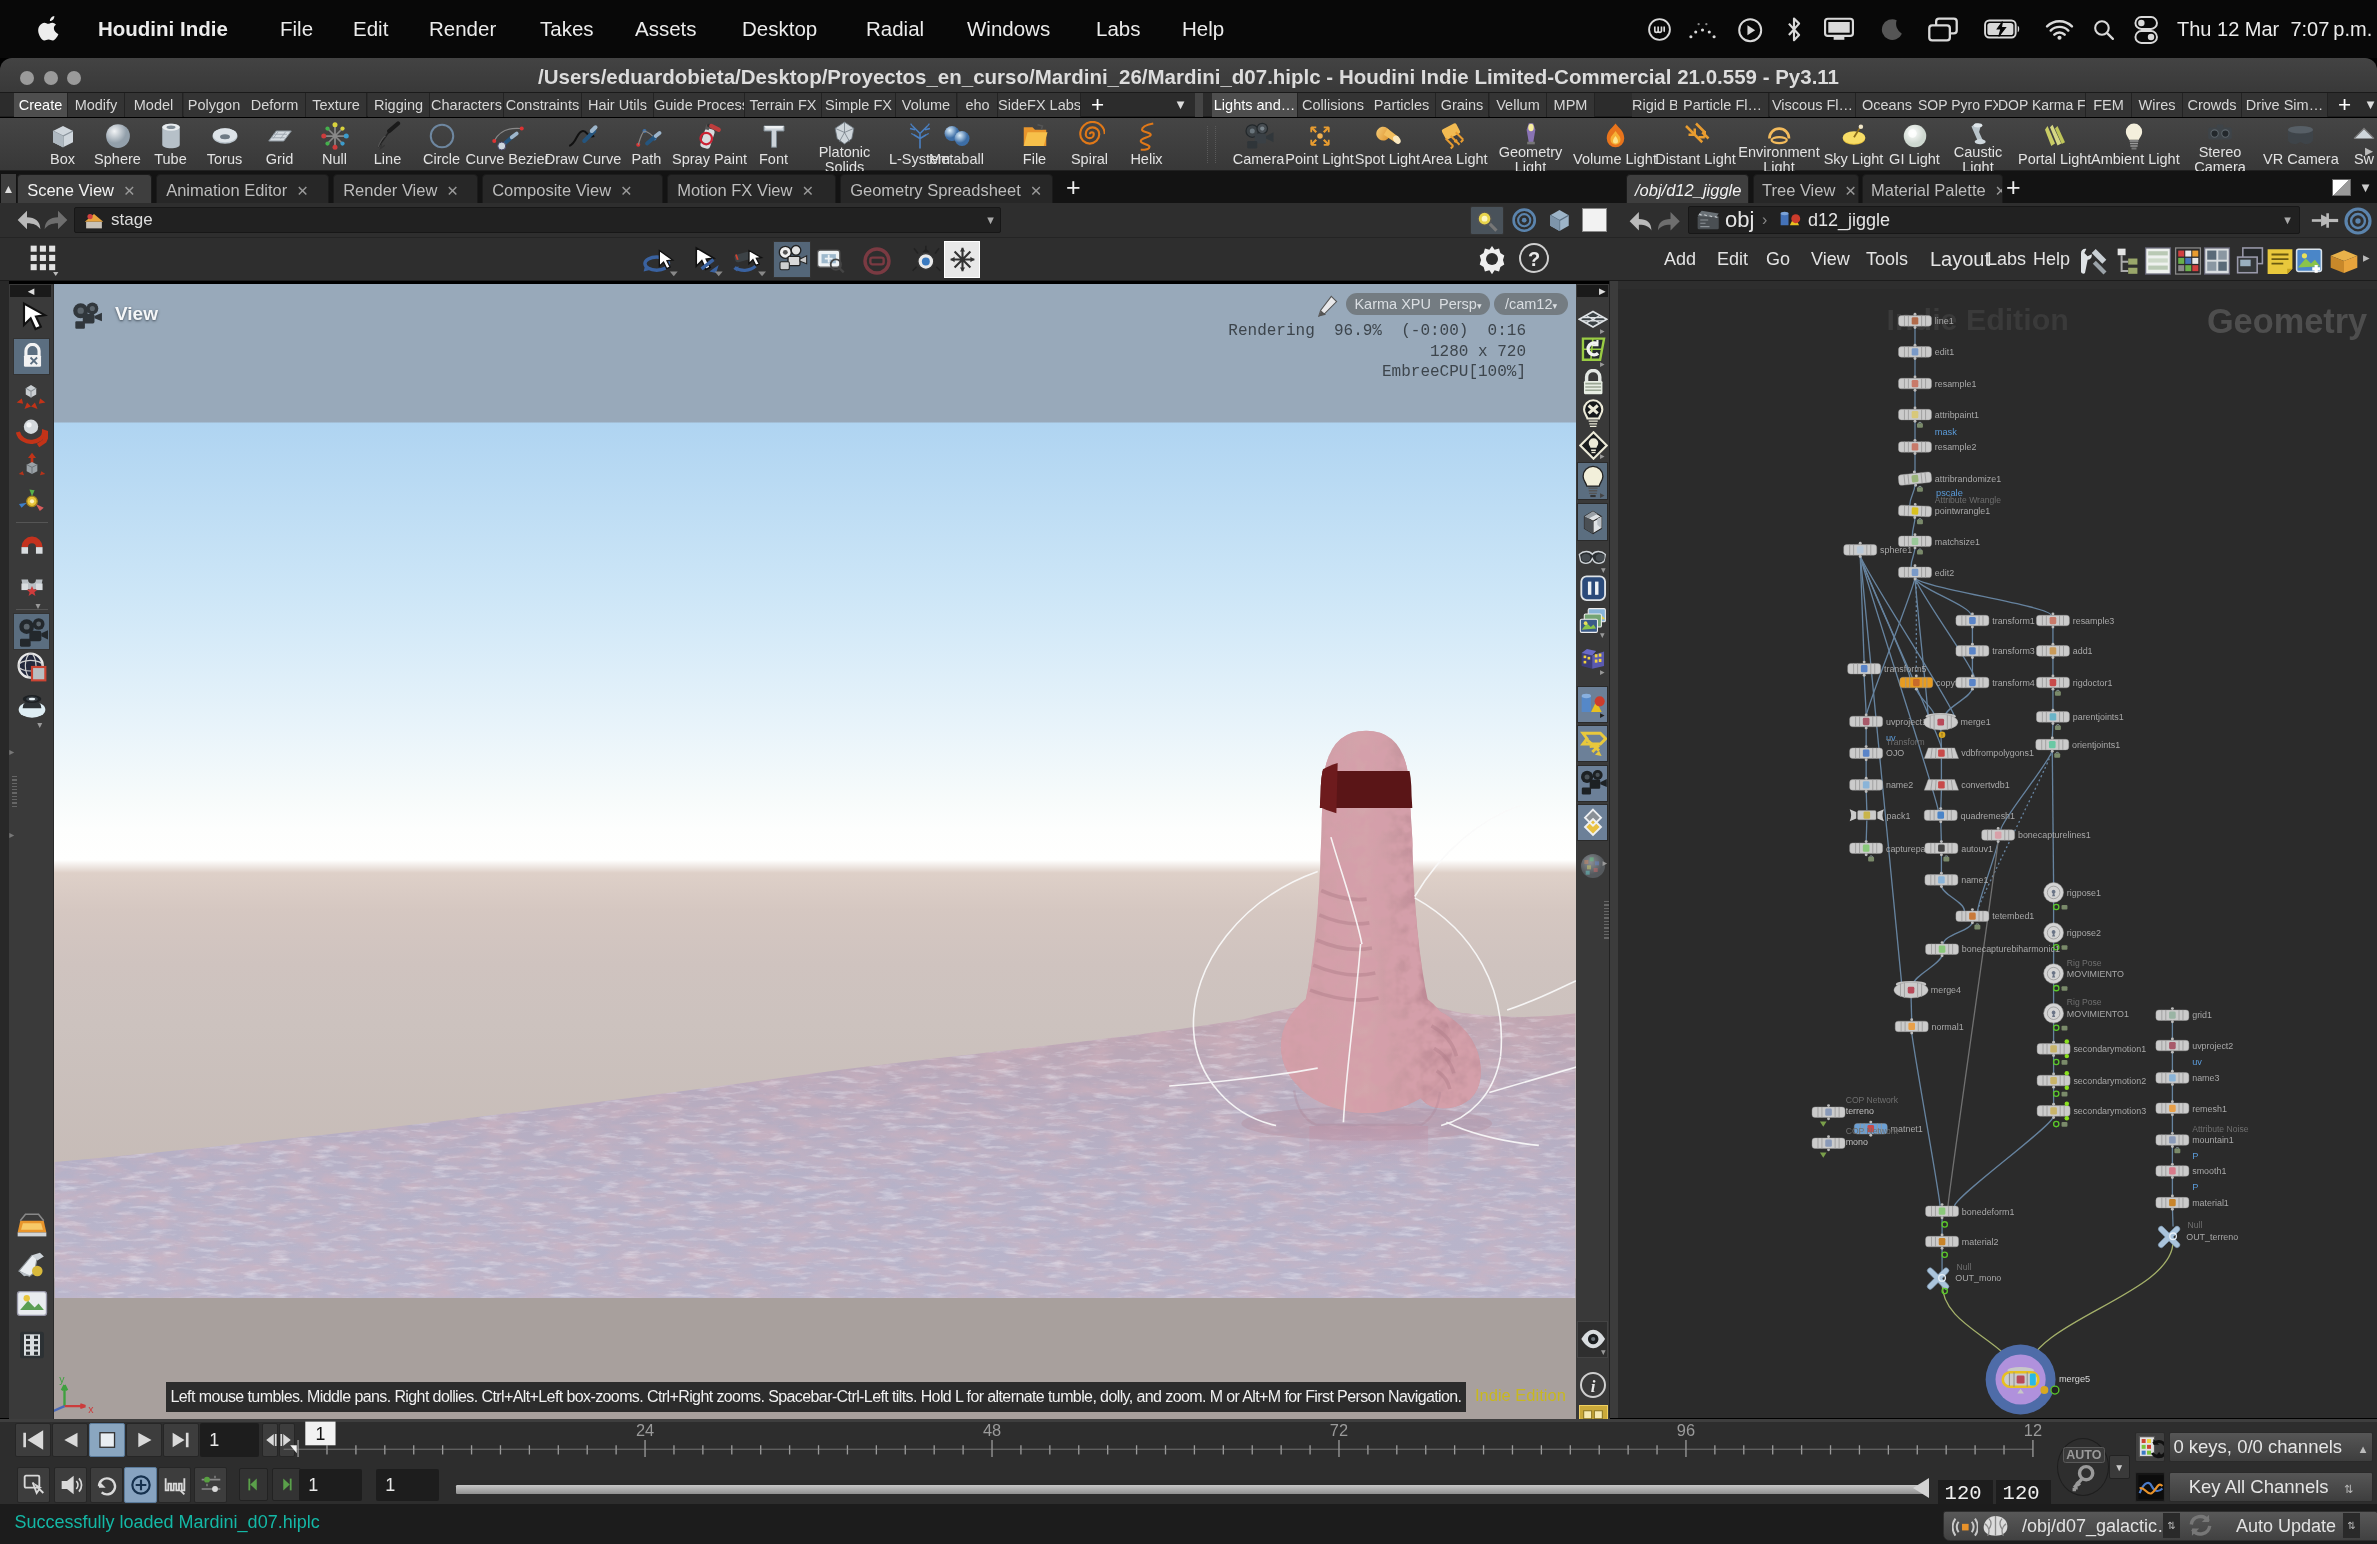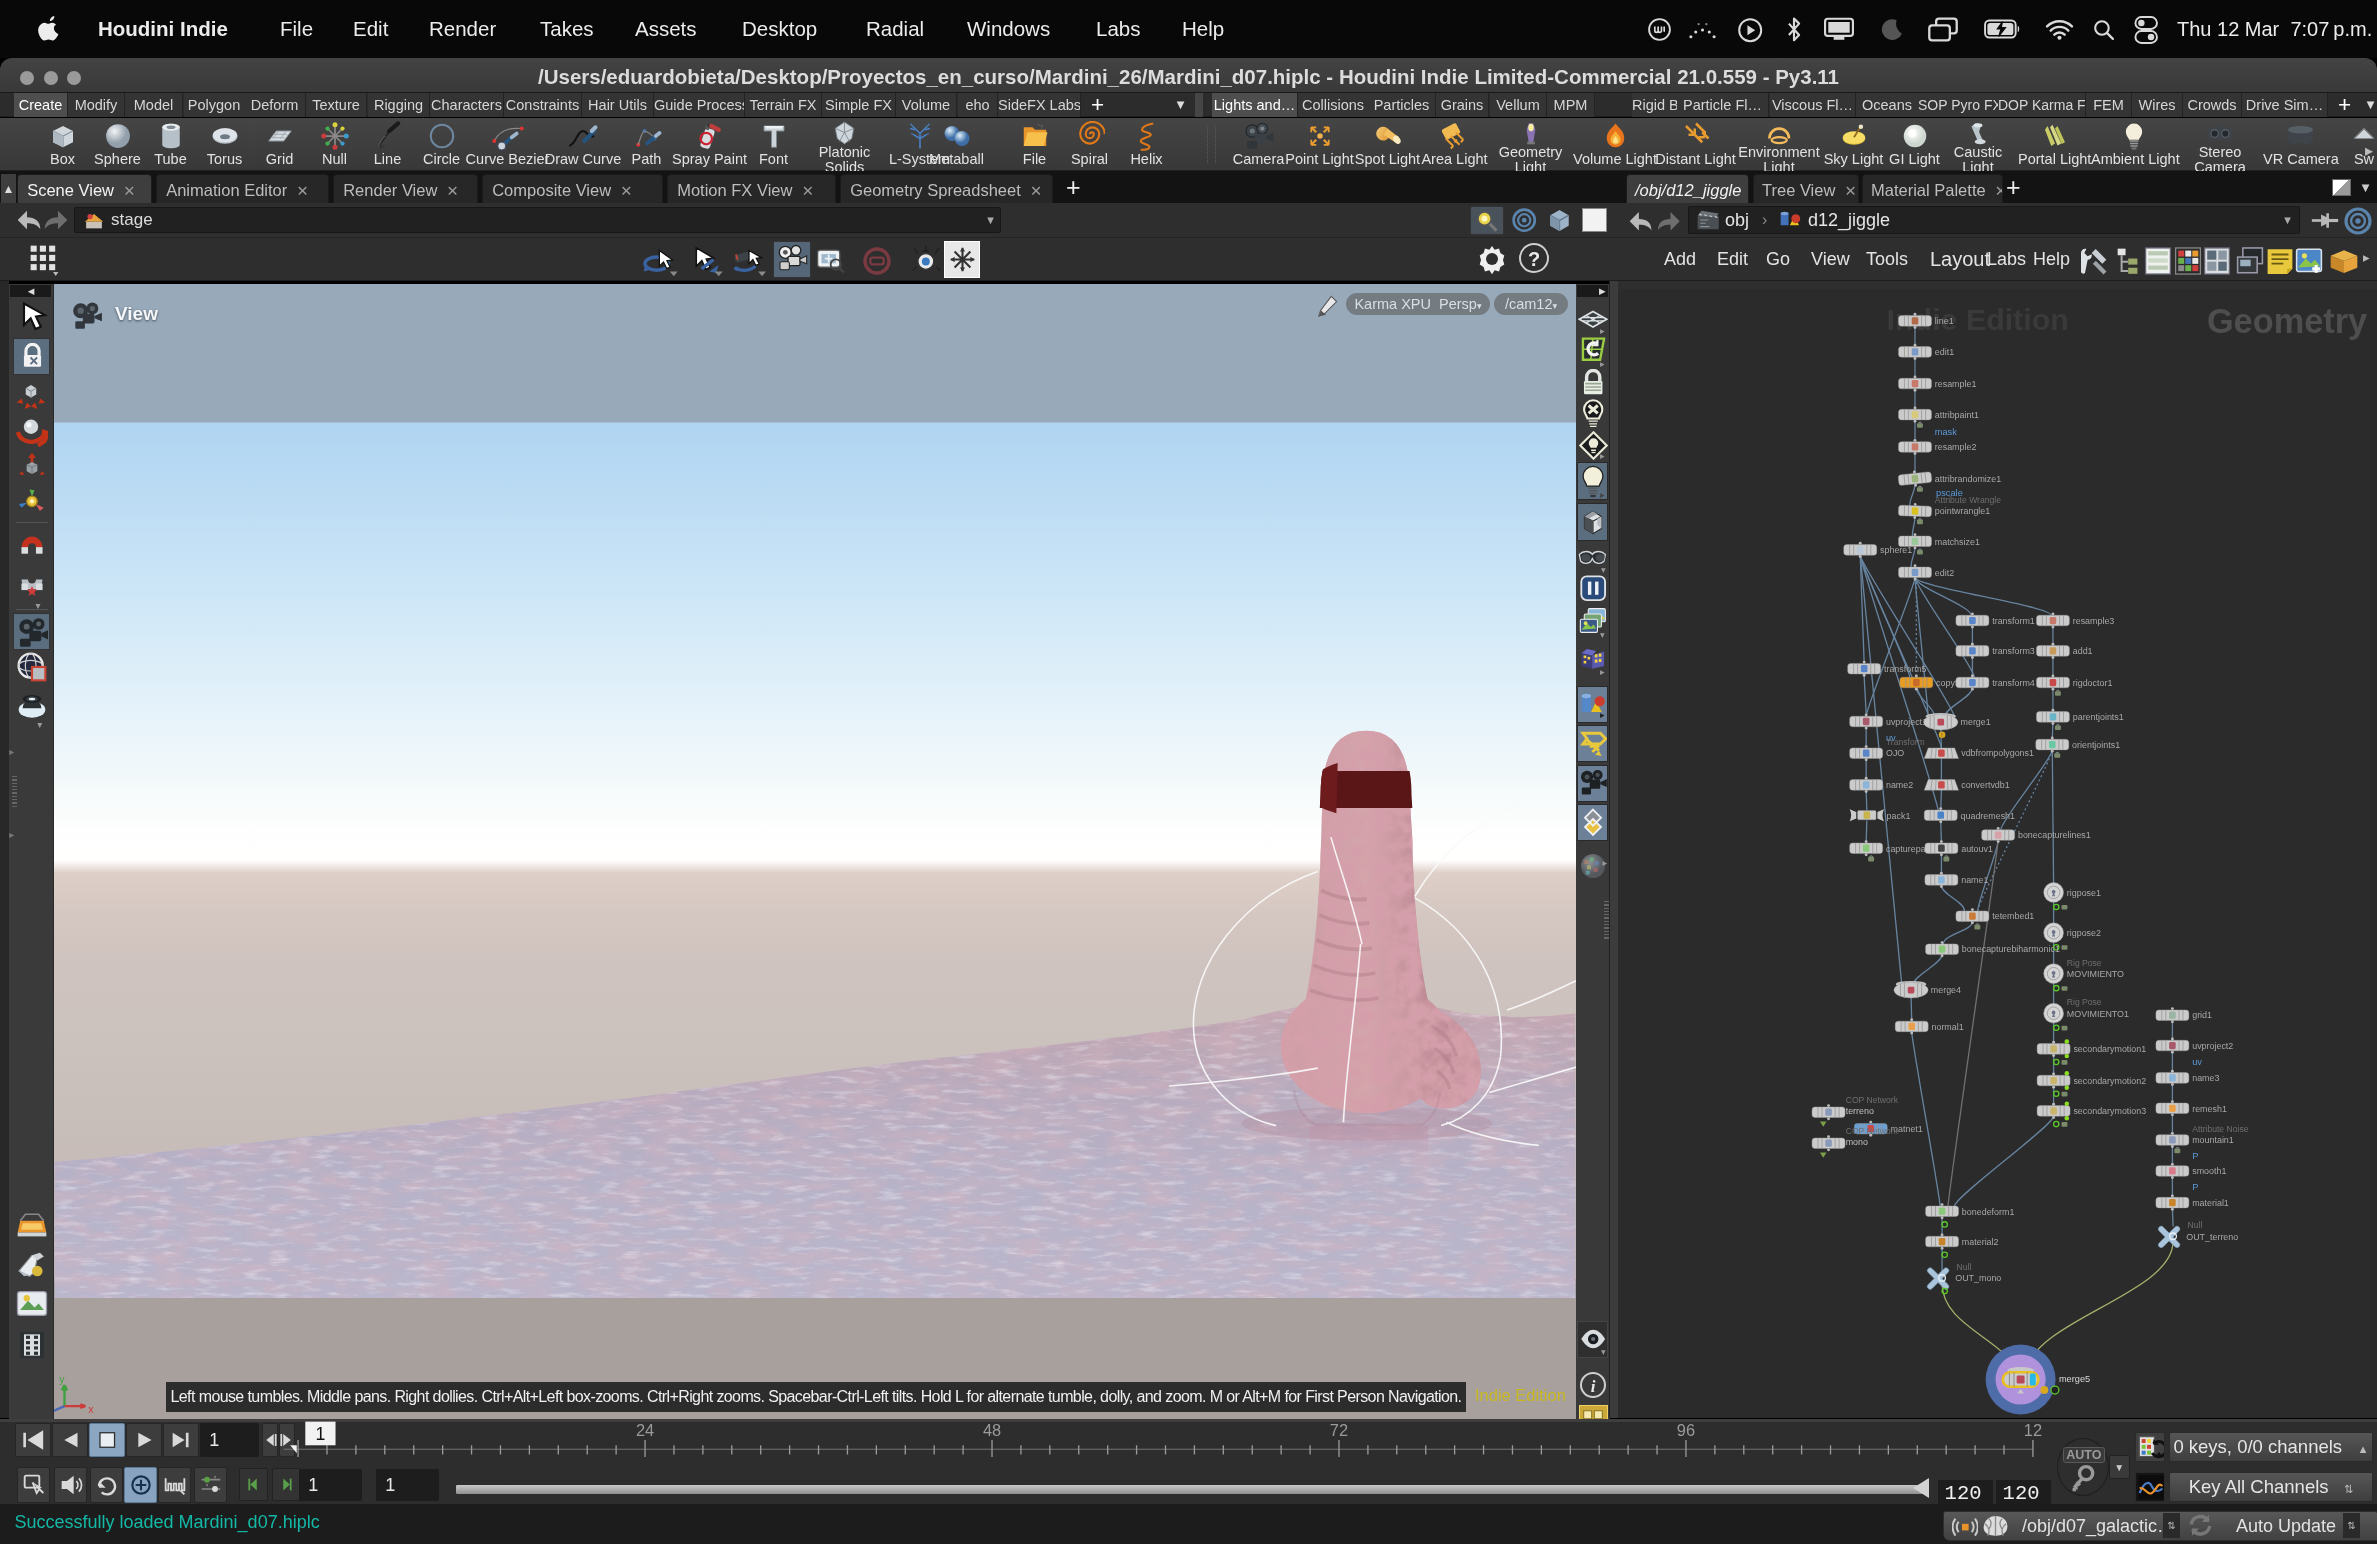--- a/index.html
+++ b/index.html
@@ -435,21 +435,21 @@
 <svg class="abs" style="left:1656px;top:6.6px" width="26.4" height="22.5" viewBox="0 0 20 17">
         <path d="M11 1.5l7 7-7 7v-4.3c-5 0-8 1.4-9.5 4.3 0-6 3.5-8.7 9.5-8.7z" fill="#6e6e6e"></path>
       </svg>
 <div class="field" style="left:1688px;top:3.3px;width:612px;height:28px;"></div>
 <svg class="abs" style="left:1695px;top:5.3px" width="26.4" height="24" viewBox="0 0 20 18">
         <rect x="2" y="6" width="16" height="10" rx="1" fill="#4a4f53"></rect>
         <path d="M2 6l3-4 13 2-2 3z" fill="#6a7176"></path>
         <path d="M3 4.5l2 .8M7 5l2 .8M11 5.8l2 .7M15 6.4l2 .7" stroke="#c6cacd" stroke-width=".9"></path>
         <path d="M4 9h6M4 11.5h4M4 14h7" stroke="#8a9196" stroke-width=".8"></path>
       </svg>
-<div class="abs" style="left:1725px;top:3.3px;font-size:18px;color:#e6e6e6;line-height:28px;">obj</div>
+<div class="abs" style="left:1725px;top:3.3px;font-size:22px;color:#e6e6e6;line-height:28px;">obj</div>
 <div class="abs" style="left:1762px;top:3.3px;font-size:16px;color:#888;line-height:28px;">›</div>
 <svg class="abs" style="left:1778px;top:5.3px" width="25" height="24" viewBox="0 0 19 18">
         <path d="M2 4h6v9H2z" fill="#4472b8"></path>
         <ellipse cx="5" cy="4" rx="3" ry="1.3" fill="#7aa2d8"></ellipse>
         <path d="M9 13l3.5-7 3.5 7z" fill="#e8c020"></path>
         <circle cx="13.5" cy="8" r="3.4" fill="#cc3c2c"></circle>
       </svg>
 <div class="abs" style="left:1808px;top:3.3px;font-size:18px;color:#e6e6e6;line-height:28px;">d12_jiggle</div>
 <div class="abs" style="left:2282px;top:3.3px;font-size:11.2px;color:#aaa;line-height:28px;">▼</div>
 <svg class="abs" style="left:2309px;top:5.3px" width="32" height="25" viewBox="0 0 24 19">
@@ -700,20 +700,21 @@
           <rect x="5" y="19" width="9" height="7" rx="1"></rect>
         </g>
       </svg>
 <div class="abs" style="left:61px;top:18.5px;font-size:19px;font-weight:bold;color:#f4f6f8;text-shadow:0 1.3px 2.6px rgba(40,50,60,.8);">View</div>
 <svg class="abs" style="left:1264px;top:10.6px" width="20" height="22.5" viewBox="0 0 15 17">
         <path d="M10 1l4 4-9 9-4.5 2L2 11.5z" fill="#e8e8ea" stroke="#555" stroke-width=".8"></path>
         <path d="M2 11.5L6 15l-5 1z" fill="#555"></path>
       </svg>
 <div class="abs" style="left:1292px;top:8.6px;width:144px;height:22px;background:#747c82;border-radius:11.2px;color:#dadee2;font-size:14.5px;text-align:center;line-height:22px;white-space:nowrap;">Karma XPU&nbsp; Persp<span style="font-size:9.2px;">▾</span></div>
 <div class="abs" style="left:1440px;top:8.6px;width:74px;height:22px;background:#747c82;border-radius:11.2px;color:#dadee2;font-size:14.5px;text-align:center;line-height:22px;white-space:nowrap;">/cam12<span style="font-size:9.2px;">▾</span></div>
+<div class="mono abs" style="right:50px;top:37px;font-size:16px;color:#3d454c;text-align:right;line-height:20.5px;">Rendering&nbsp;&nbsp;96.9%&nbsp;&nbsp;(-0:00)&nbsp;&nbsp;0:16<br>1280&nbsp;x&nbsp;720<br>EmbreeCPU[100%]</div>
 <div class="abs" style="left:112px;top:1098px;width:1300px;height:30px;background:#2c2c2c;color:#f0f0f0;font-size:16px;letter-spacing:-0.6px;line-height:30px;text-align:center;white-space:nowrap;overflow:hidden;">Left mouse tumbles. Middle pans. Right dollies. Ctrl+Alt+Left box-zooms. Ctrl+Right zooms. Spacebar-Ctrl-Left tilts. Hold L for alternate tumble, dolly, and zoom. M or Alt+M for First Person Navigation.</div>
 <div class="abs" style="left:1421px;top:1102px;font-size:16.5px;color:#c8b820;">Indie Edition</div>
 <svg class="abs" style="left:-8px;top:1088px" width="79" height="42" viewBox="0 0 60 32">
         <path d="M14 26V10M14 10l-2 4m2-4l2 4" stroke="#3fa03f" stroke-width="1.8" fill="none"></path>
         <path d="M14 26h16m0 0l-4-1.4m4 1.4l-4 1.4" stroke="#cc3c3c" stroke-width="1.8" fill="none"></path>
         <path d="M14 26l-9 4" stroke="#4a6ab8" stroke-width="1.8"></path>
         <text x="10" y="8" font-size="8" fill="#3fa03f" font-family="Liberation Sans">y</text>
         <text x="2" y="31" font-size="8" fill="#4a6ab8" font-family="Liberation Sans">z</text>
         <text x="32" y="31" font-size="8" fill="#cc3c3c" font-family="Liberation Sans">x</text>
       </svg>

